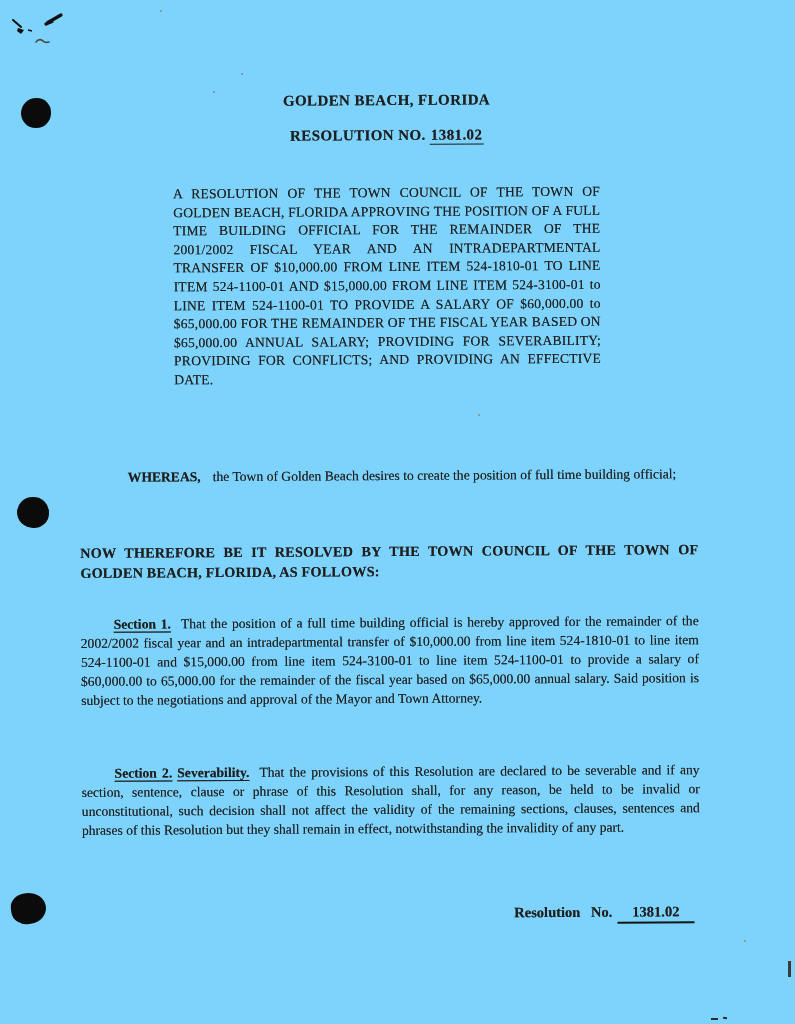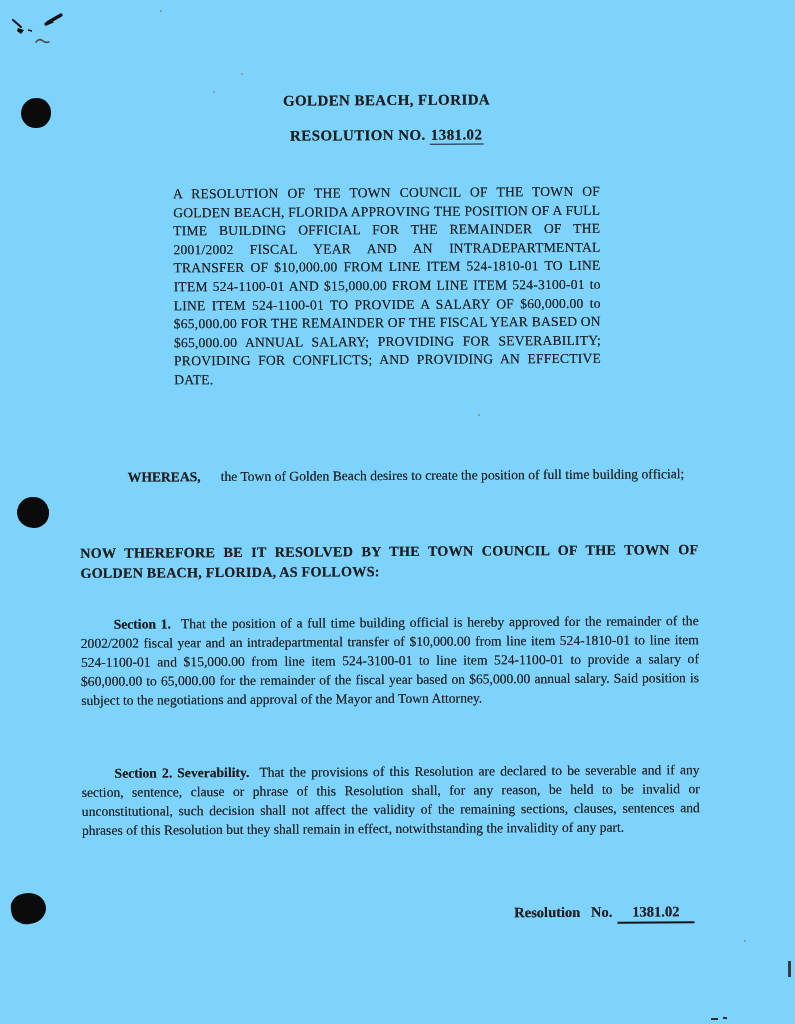--- a/index.html
+++ b/index.html
@@ -49,25 +49,26 @@
   }
   .whereas{top:466px;text-indent:48px;}
   .resolved{
     top:541px;font-weight:bold;font-size:14.2px;line-height:20px;
     letter-spacing:.2px;
   }
   .sec1{top:613px;text-indent:33px;}
   .sec2{top:762px;text-indent:33px;}
   .sec-head{
     font-weight:bold;
+    text-decoration:underline;
     text-underline-offset:2.5px;
   }
   .gap-sm{display:inline-block;width:10px;}
   .gap-xs{display:inline-block;width:5px;}
-  .lead{font-weight:bold;margin-right:20px;}
+  .lead{font-weight:bold;margin-right:12px;}
   .footer-line{
     top:905px;left:80px;width:612px;
     text-align:right;
     font-weight:bold;font-size:14.5px;
     word-spacing:7px;
   }
   .footer-line .blank{
     display:inline-block;
     border-bottom:2px solid #151515;
     padding:0 15px 1px 15px;

